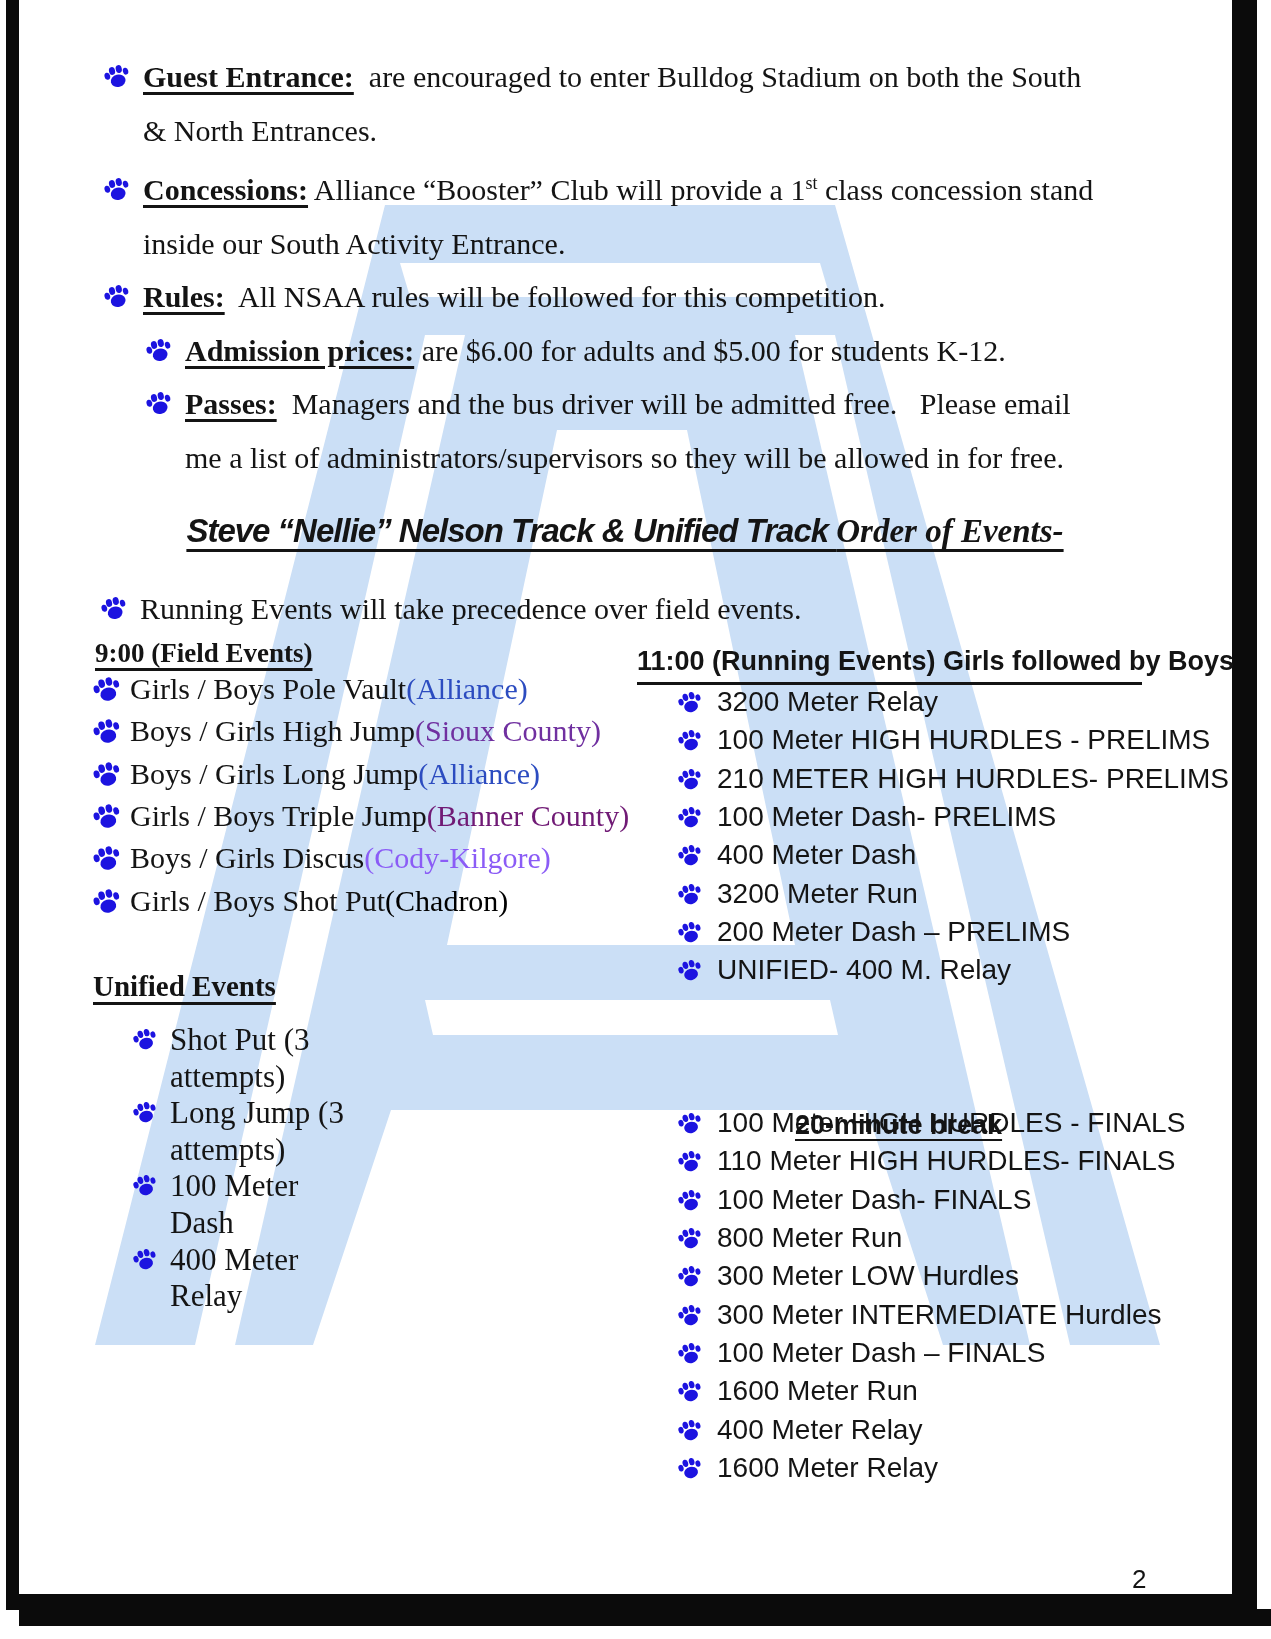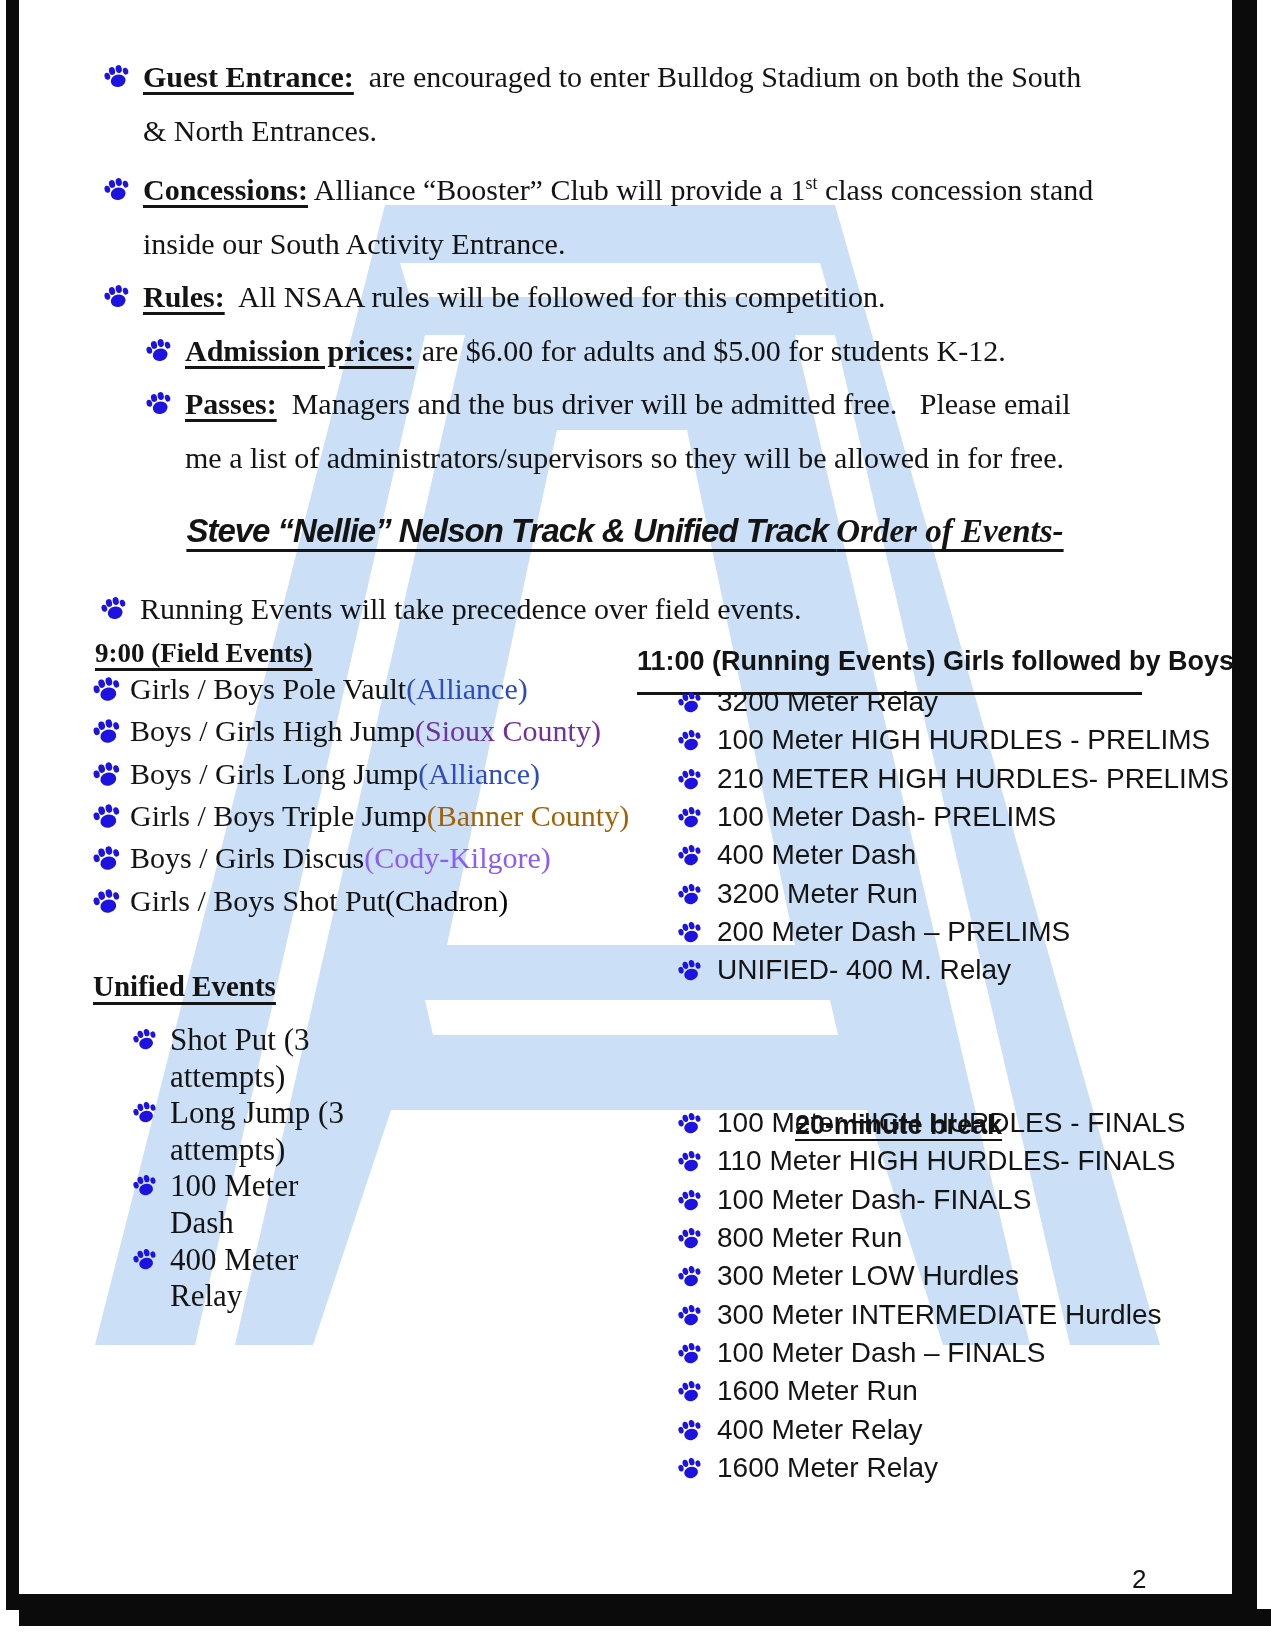--- a/index.html
+++ b/index.html
@@ -24,21 +24,21 @@
   .main-heading{left:150px;top:490px;width:950px;text-align:center;font-size:33px;font-weight:bold;font-style:italic;
     text-decoration:underline;text-decoration-thickness:3px;text-underline-offset:7px;white-space:nowrap;}
   .h-main{font-family:"Liberation Sans",sans-serif;letter-spacing:-1px;}
   .h-tail{font-family:"Liberation Serif",serif;}
   
   .precedence{left:100px;top:562px;font-size:30px;white-space:nowrap;}
   
   .field-heading{left:95px;top:616px;font-size:27px;font-weight:bold;
     text-decoration:underline;text-decoration-thickness:3px;text-underline-offset:6px;white-space:nowrap;}
   .running-heading{left:637px;top:624px;width:505px;text-align:right;font-family:"Liberation Sans",sans-serif;
-    font-size:27px;font-weight:bold;border-bottom:3px solid var(--text);padding-bottom:15px;white-space:nowrap;}
+    font-size:27px;font-weight:bold;border-bottom:3px solid var(--text);padding-bottom:5px;white-space:nowrap;}
   .unified-heading{left:93px;top:946px;font-size:29px;font-weight:bold;
     text-decoration:underline;text-decoration-thickness:3px;text-underline-offset:6px;white-space:nowrap;}
   .break-heading{left:795px;top:1088px;font-family:"Liberation Sans",sans-serif;font-size:27px;font-weight:bold;
     text-decoration:underline;text-decoration-thickness:2px;text-underline-offset:5px;white-space:nowrap;}
   
   ul{list-style:none;margin:0;padding:0;}
   .field-list{left:92px;top:668px;font-size:30px;}
   .field-list li{height:42.3px;display:flex;align-items:center;white-space:nowrap;}
   .field-list .paw{width:30px;height:30px;margin-right:8px;}
   .sans-list{font-family:"Liberation Sans",sans-serif;font-size:28px;}
@@ -180,21 +180,21 @@
         <svg class="paw" viewBox="0 0 24 24">
           <g transform="rotate(-14 12 12)" fill="currentColor">
             <ellipse cx="12" cy="16.2" rx="6.4" ry="5.2"></ellipse>
             <ellipse cx="3.9" cy="10.2" rx="2.4" ry="3.1"></ellipse>
             <ellipse cx="8.9" cy="6.8" rx="2.6" ry="3.4"></ellipse>
             <ellipse cx="14.9" cy="6.6" rx="2.6" ry="3.4"></ellipse>
             <ellipse cx="20.1" cy="9.8" rx="2.3" ry="3"></ellipse>
           </g>
         </svg>
         <span>Girls / Boys Triple Jump </span>
-        <span style="color: #a16207;">(Banner County)</span>
+        <span style="color: #701a75;">(Banner County)</span>
       </li>
       <li>
         <svg class="paw" viewBox="0 0 24 24">
           <g transform="rotate(-14 12 12)" fill="currentColor">
             <ellipse cx="12" cy="16.2" rx="6.4" ry="5.2"></ellipse>
             <ellipse cx="3.9" cy="10.2" rx="2.4" ry="3.1"></ellipse>
             <ellipse cx="8.9" cy="6.8" rx="2.6" ry="3.4"></ellipse>
             <ellipse cx="14.9" cy="6.6" rx="2.6" ry="3.4"></ellipse>
             <ellipse cx="20.1" cy="9.8" rx="2.3" ry="3"></ellipse>
           </g>

